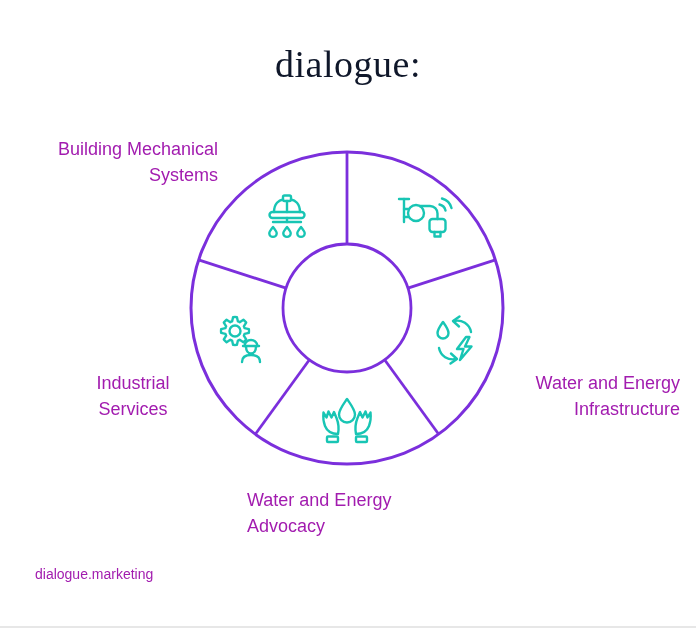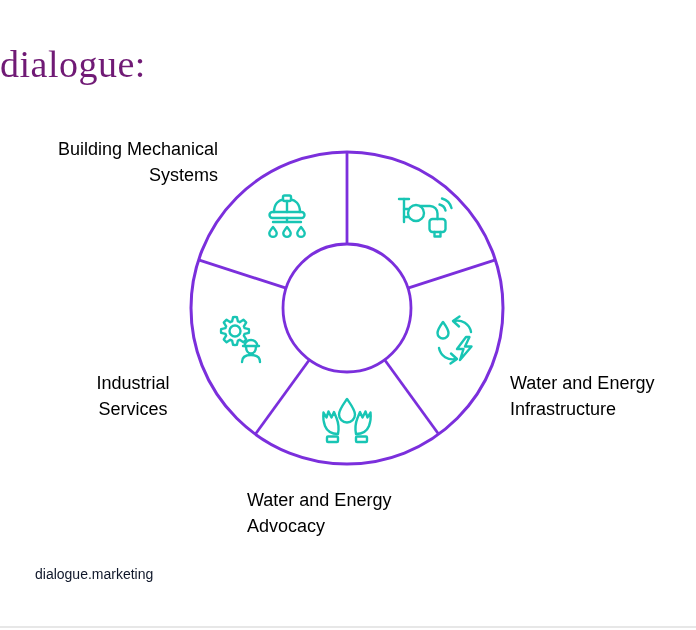--- a/index.html
+++ b/index.html
@@ -1,35 +1,35 @@
 <!DOCTYPE html>
 <html><head>
 <meta charset="utf-8">
 <style>
   html,body{margin:0;padding:0;background:#ffffff;}
   .canvas{
     position:relative;width:696px;height:630px;background:#ffffff;overflow:hidden;
     font-family:"Liberation Sans", sans-serif;
   }
   .logo{
-    position:absolute;top:42px;left:0;width:696px;text-align:left;
-    font-family:"Liberation Serif", serif;font-size:38px;color:#701a75;letter-spacing:0.5px;
+    position:absolute;top:42px;left:0;width:696px;text-align:center;
+    font-family:"Liberation Serif", serif;font-size:38px;color:#0f172a;letter-spacing:0.5px;
   }
   .seg-label{
-    position:absolute;font-size:18px;line-height:26px;color:#000000;
+    position:absolute;font-size:18px;line-height:26px;color:#a21caf;
   }
   .lbl-building{left:18px;top:136px;width:200px;text-align:right;}
   .lbl-plumbing{left:481px;top:136px;width:150px;text-align:left;}
-  .lbl-infra{left:510px;top:370px;width:170px;text-align:left;}
+  .lbl-infra{left:510px;top:370px;width:170px;text-align:right;}
   .lbl-advocacy{left:247px;top:487px;width:200px;text-align:left;}
   .lbl-industrial{left:73px;top:370px;width:120px;text-align:center;}
   .wheel-svg{position:absolute;left:187px;top:148px;}
   .icon-svg{position:absolute;}
   .footer-text{
-    position:absolute;left:35px;top:566px;font-size:14px;color:#0f172a;
+    position:absolute;left:35px;top:566px;font-size:14px;color:#a21caf;
   }
   .bottom-line{
     position:absolute;left:0;top:626px;width:696px;height:2px;background:#e7e7e7;
   }
   .ring{stroke:#7b2fdc;fill:none;}
   .teal{stroke:#18c5b4;fill:none;stroke-width:2.4;stroke-linecap:round;stroke-linejoin:round;}
 </style>
 </head>
 <body>
 

